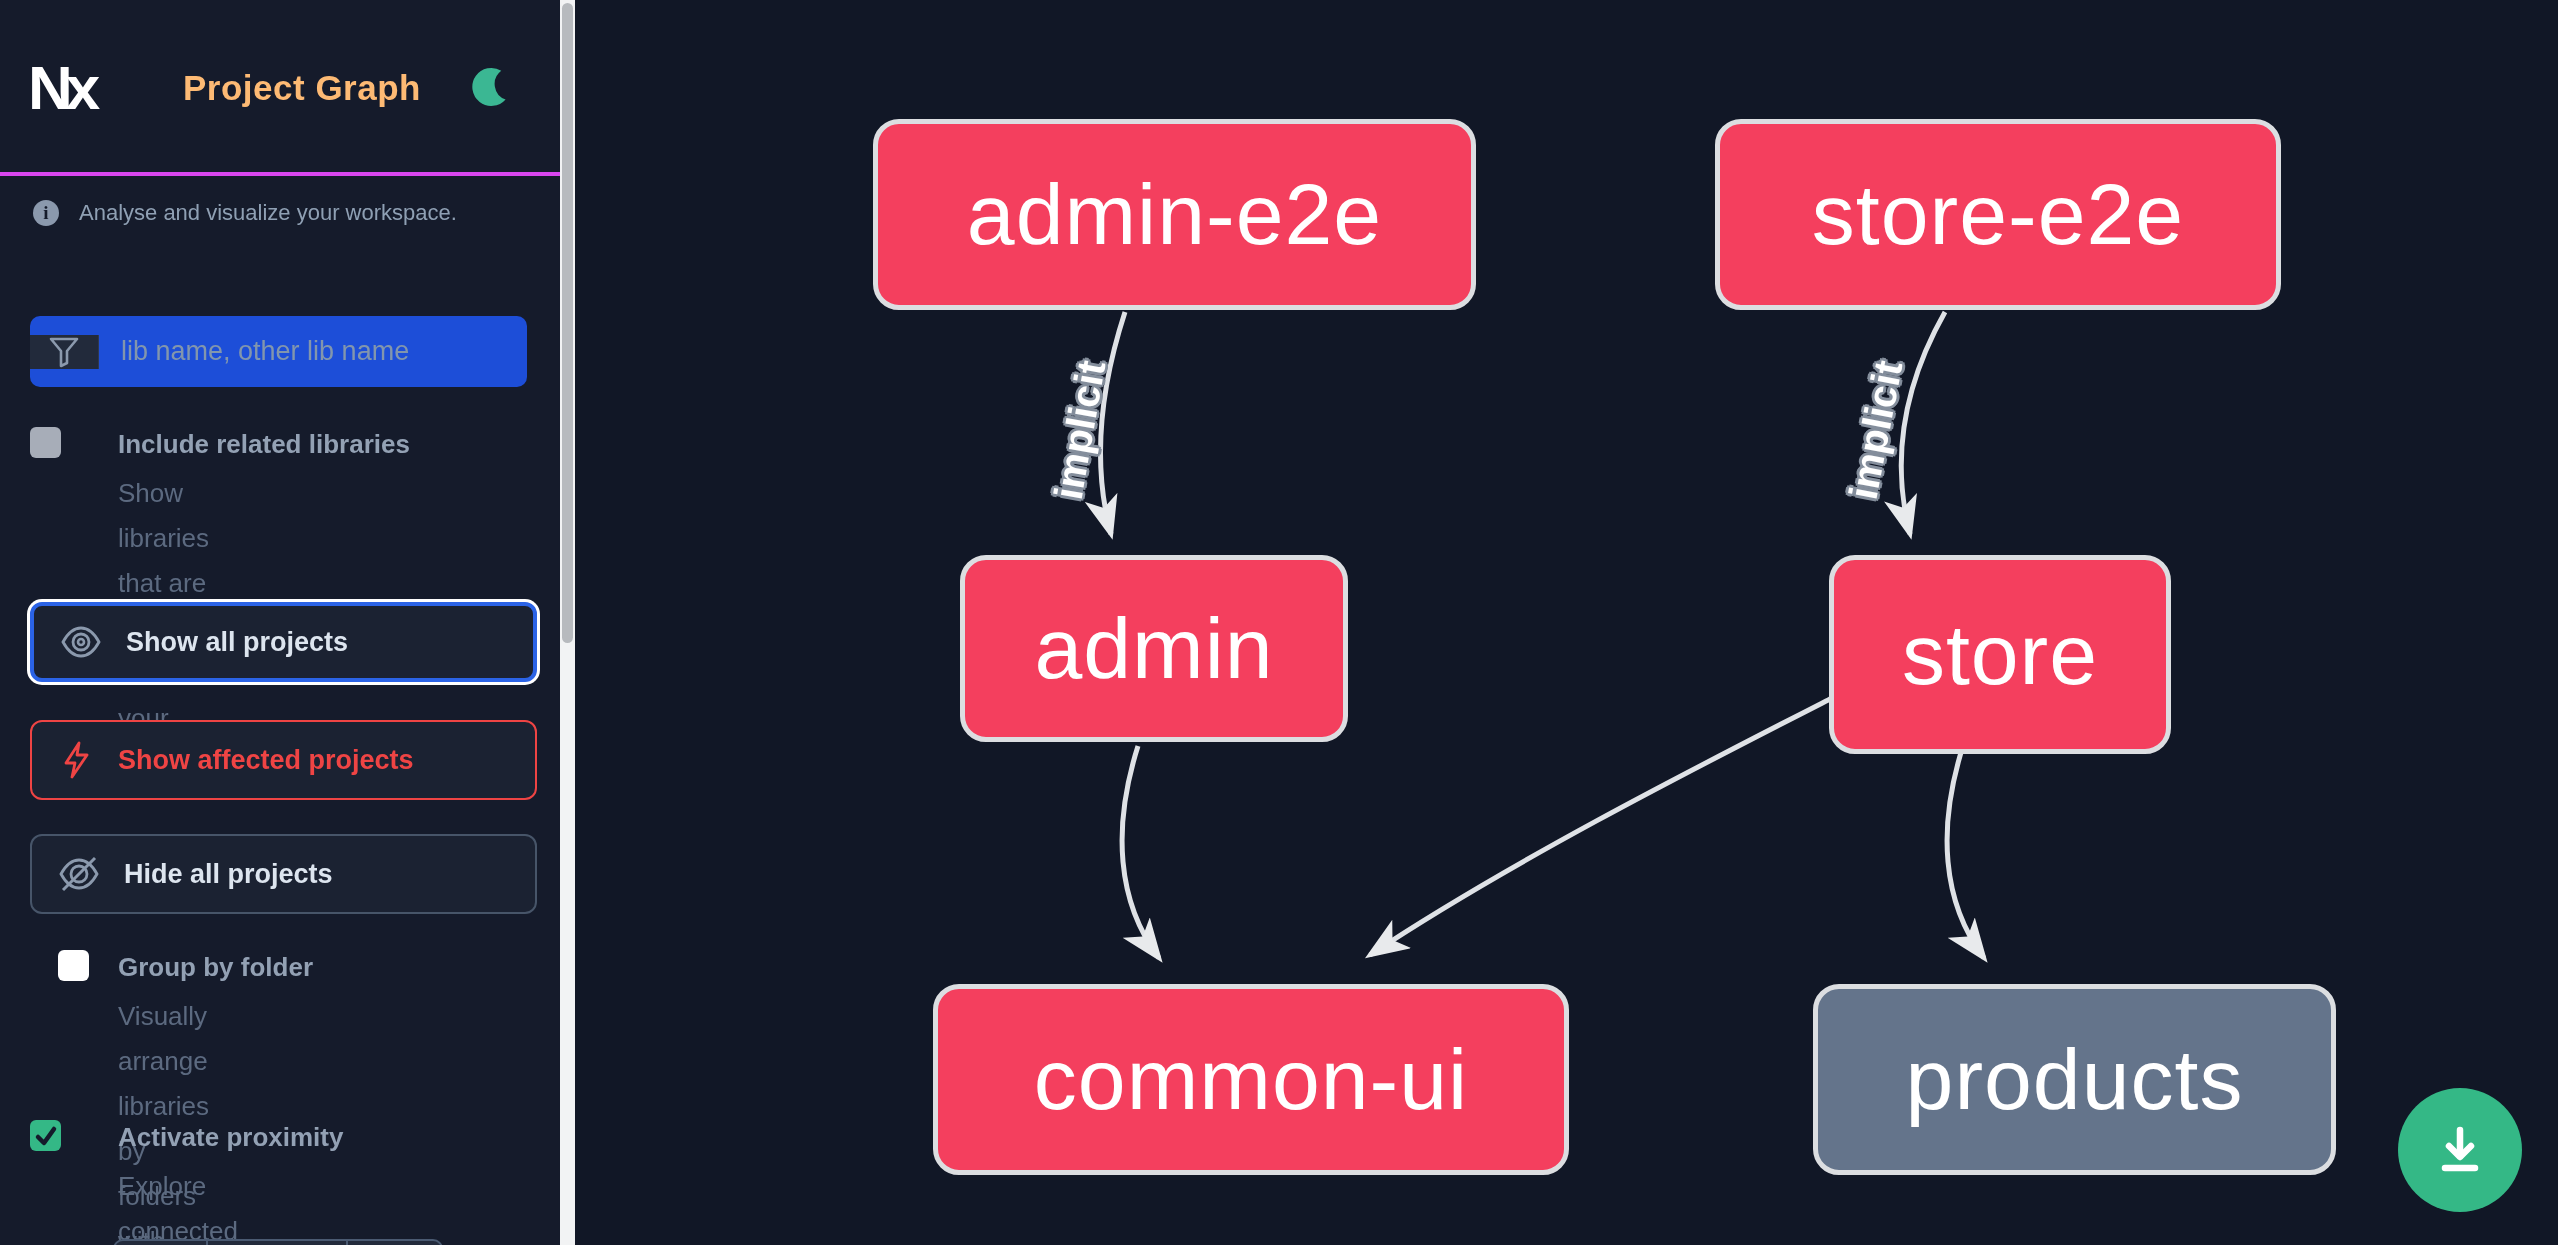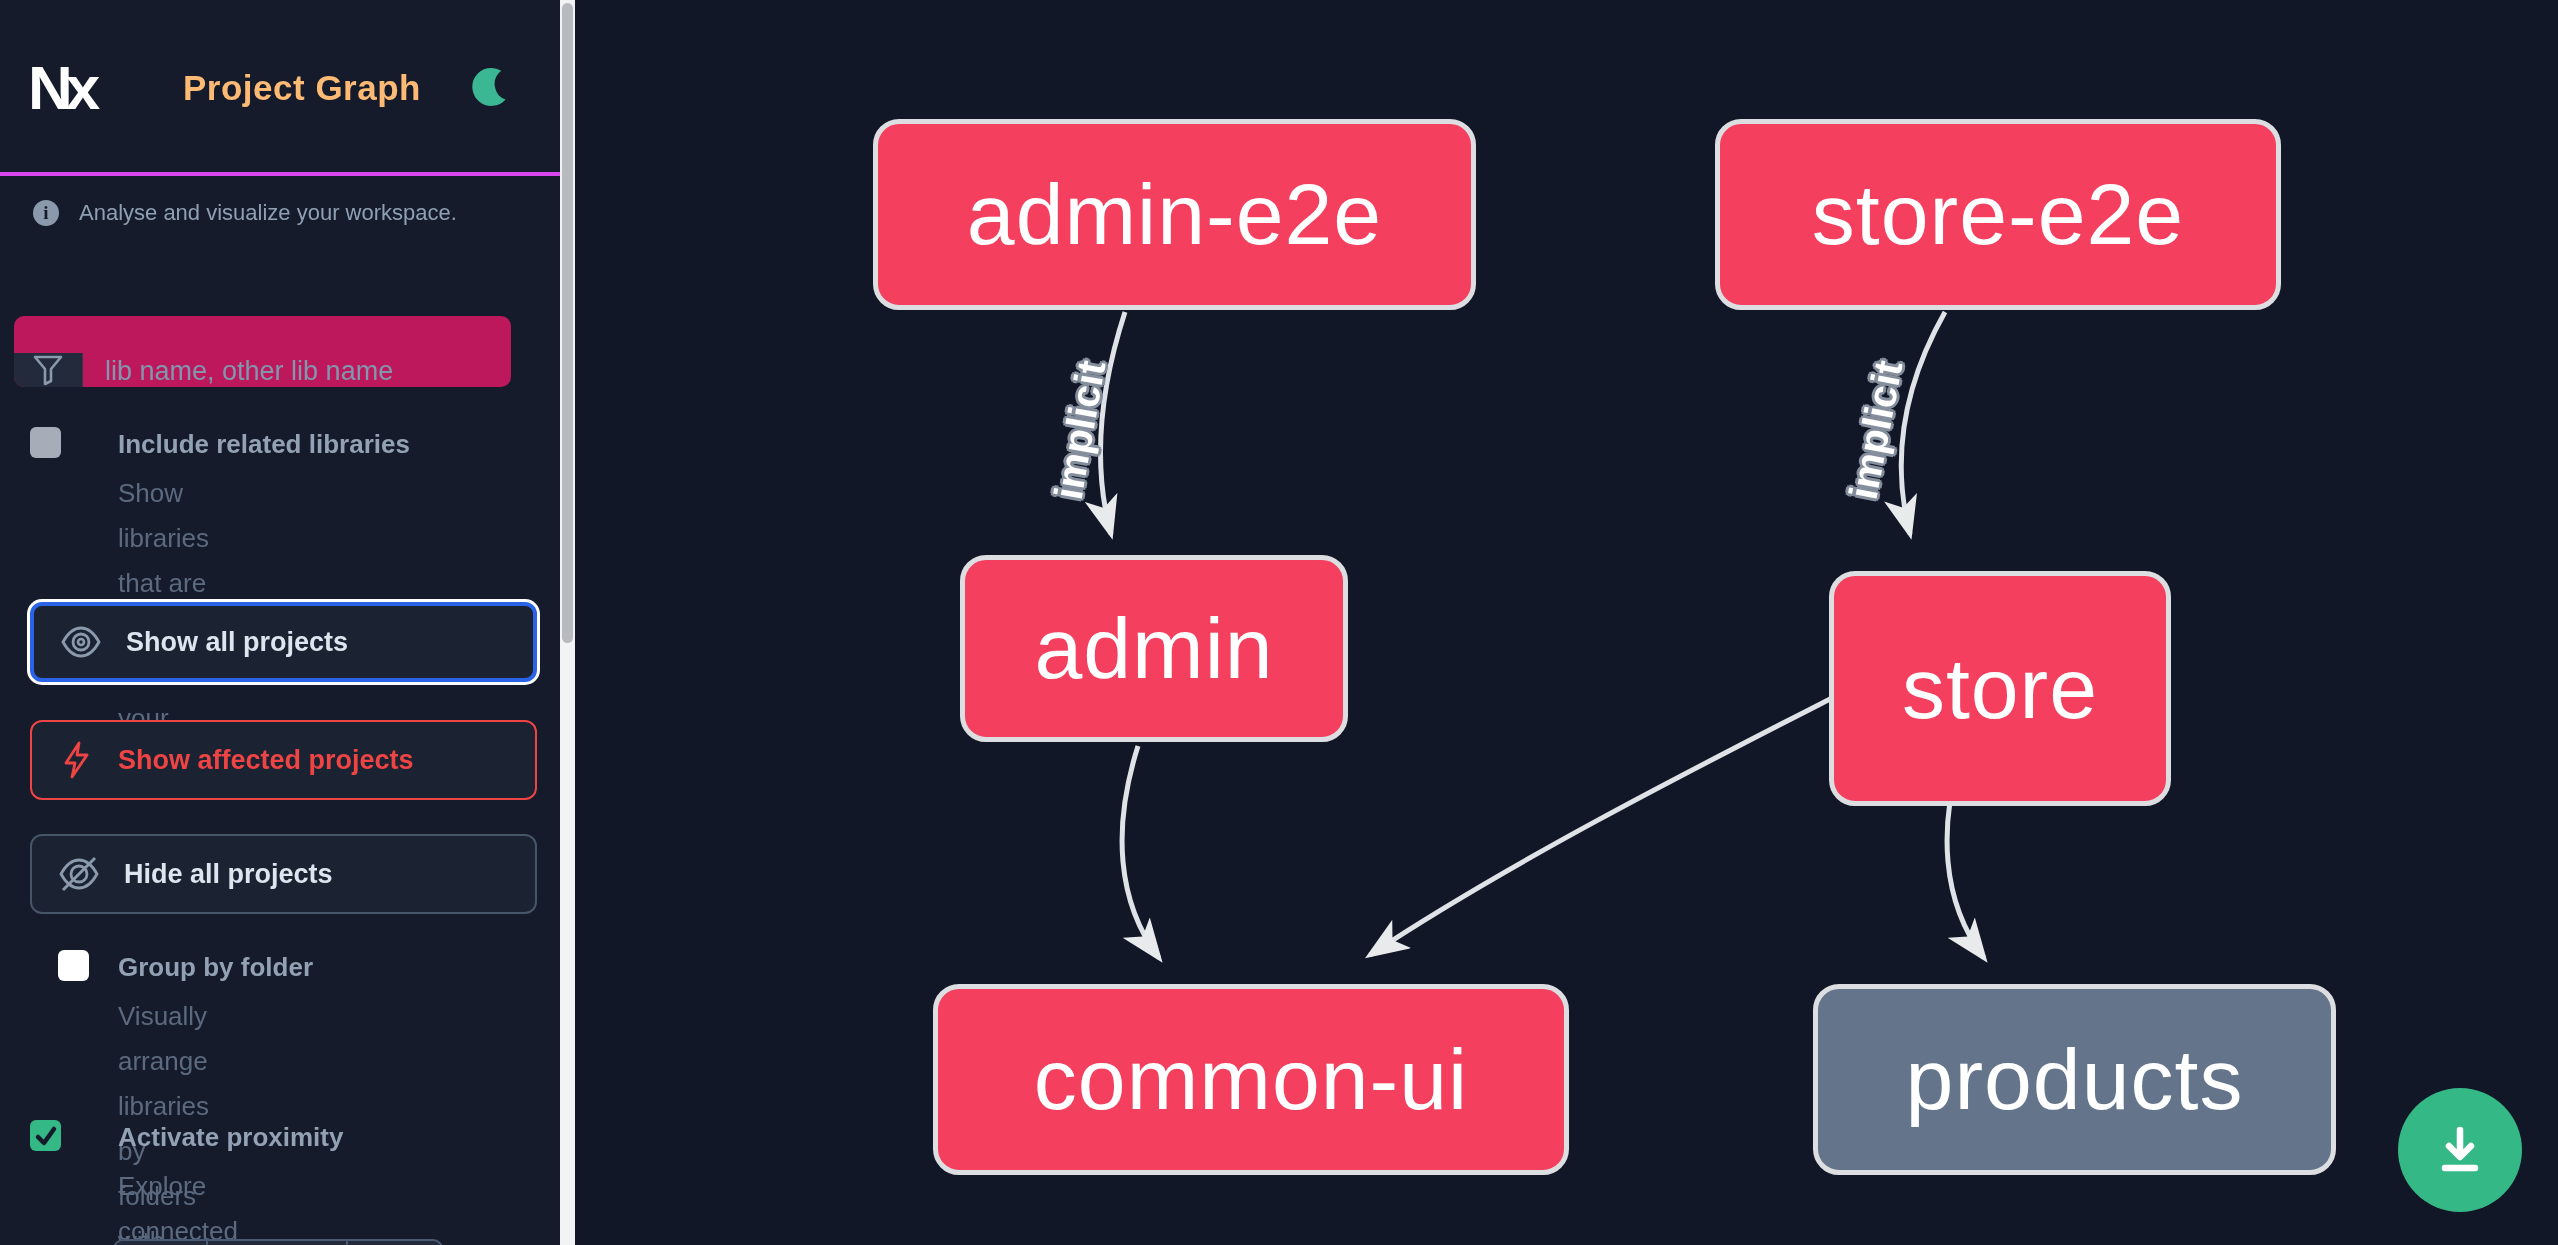--- a/index.html
+++ b/index.html
@@ -12,22 +12,22 @@
   .sidebar{position:absolute;left:0;top:0;width:560px;height:1245px;background:#151b2b;}
   .sb-header{position:absolute;left:0;top:0;width:560px;height:172px;border-bottom:4px solid #d946ef;}
   .nx-logo{position:absolute;left:28px;top:48px;width:80px;height:80px;color:#fff;
     font-weight:800;font-size:62px;letter-spacing:-7px;line-height:80px;}
   .app-title{position:absolute;left:183px;top:68px;font-size:35px;font-weight:600;color:#fdba74;letter-spacing:.5px;}
   .moon-btn{position:absolute;left:466px;top:62px;width:48px;height:48px;cursor:pointer;}
   .tagline-row{position:absolute;left:33px;top:200px;display:flex;align-items:center;gap:20px;}
   .info-icon{width:26px;height:26px;border-radius:50%;background:#8b99ad;color:#151b2b;
     font-size:19px;font-weight:700;display:flex;align-items:center;justify-content:center;font-family:"Liberation Serif",serif;}
   .tagline{font-size:22px;color:#8fa0b4;font-weight:500;}
-  .search-box{position:absolute;left:14px;top:316px;width:497px;height:71px;background:#be185d;
-    border-radius:10px;display:flex;align-items:flex-end;overflow:hidden;}
+  .search-box{position:absolute;left:30px;top:316px;width:497px;height:71px;background:#1d4ed8;
+    border-radius:10px;display:flex;align-items:center;overflow:hidden;}
   .search-iconseg{width:68px;background:#222a3b;border-right:1px solid #2e3850;
     display:flex;align-items:center;justify-content:center;}
   .search-box input{flex:1;background:transparent;border:none;outline:none;color:#cbd5e1;
     font-size:27px;padding:0 0 0 22px;font-family:"Liberation Sans",sans-serif;}
   .search-box input::placeholder{color:#8296ad;opacity:1;}
   .cbx-row{position:absolute;left:30px;}
   .cbx{width:31px;height:31px;border-radius:6px;display:flex;align-items:center;justify-content:center;cursor:pointer;}
   .cbx.gray{background:#a7adb8;}
   .cbx.white{background:#ffffff;}
   .cbx.green{background:#34b886;}
@@ -170,21 +170,21 @@
 
     <path d="M 1388 746 C 1362 828, 1367 902, 1409 958" fill="none" stroke="#dfe2e6" stroke-width="5" marker-end="url(#arrow)"></path>
   </svg>
 
   <div class="edge-label" style="left:505px;top:430px;transform:translate(-50%,-50%) rotate(-80deg);">implicit</div>
   <div class="edge-label" style="left:1301px;top:430px;transform:translate(-50%,-50%) rotate(-79deg);">implicit</div>
 
   <div class="gnode pink" style="left:298px;top:119px;width:603px;height:191px;">admin-e2e</div>
   <div class="gnode pink" style="left:1140px;top:119px;width:566px;height:191px;">store-e2e</div>
   <div class="gnode pink" style="left:385px;top:555px;width:388px;height:187px;">admin</div>
-  <div class="gnode pink" style="left:1254px;top:555px;width:342px;height:235px;margin-top:16px;">store</div>
+  <div class="gnode pink" style="left:1254px;top:555px;width:342px;height:199px;">store</div>
   <div class="gnode pink" style="left:358px;top:984px;width:636px;height:191px;">common-ui</div>
   <div class="gnode gray" style="left:1238px;top:984px;width:523px;height:191px;">products</div>
 
   <div class="fab">
     <svg width="60" height="60" viewBox="0 0 60 60">
       <line x1="30" y1="10" x2="30" y2="36" stroke="#ffffff" stroke-width="6.5" stroke-linecap="round"></line>
       <path d="M19 26 L30 37 L41 26" fill="none" stroke="#ffffff" stroke-width="6.5" stroke-linecap="round" stroke-linejoin="round"></path>
       <line x1="15" y1="48" x2="45" y2="48" stroke="#ffffff" stroke-width="6.5" stroke-linecap="round"></line>
     </svg>
   </div>

